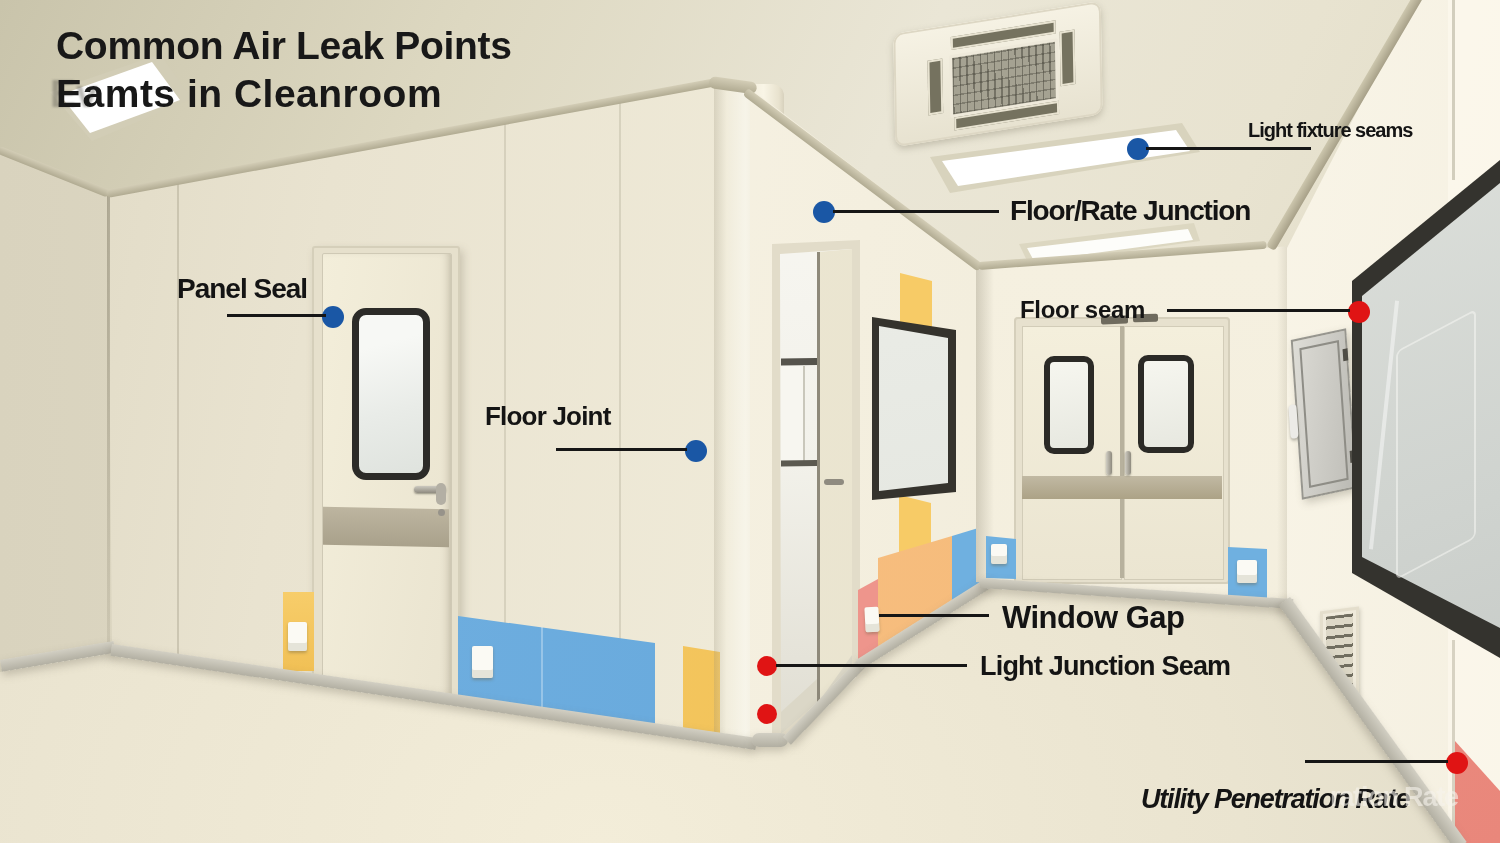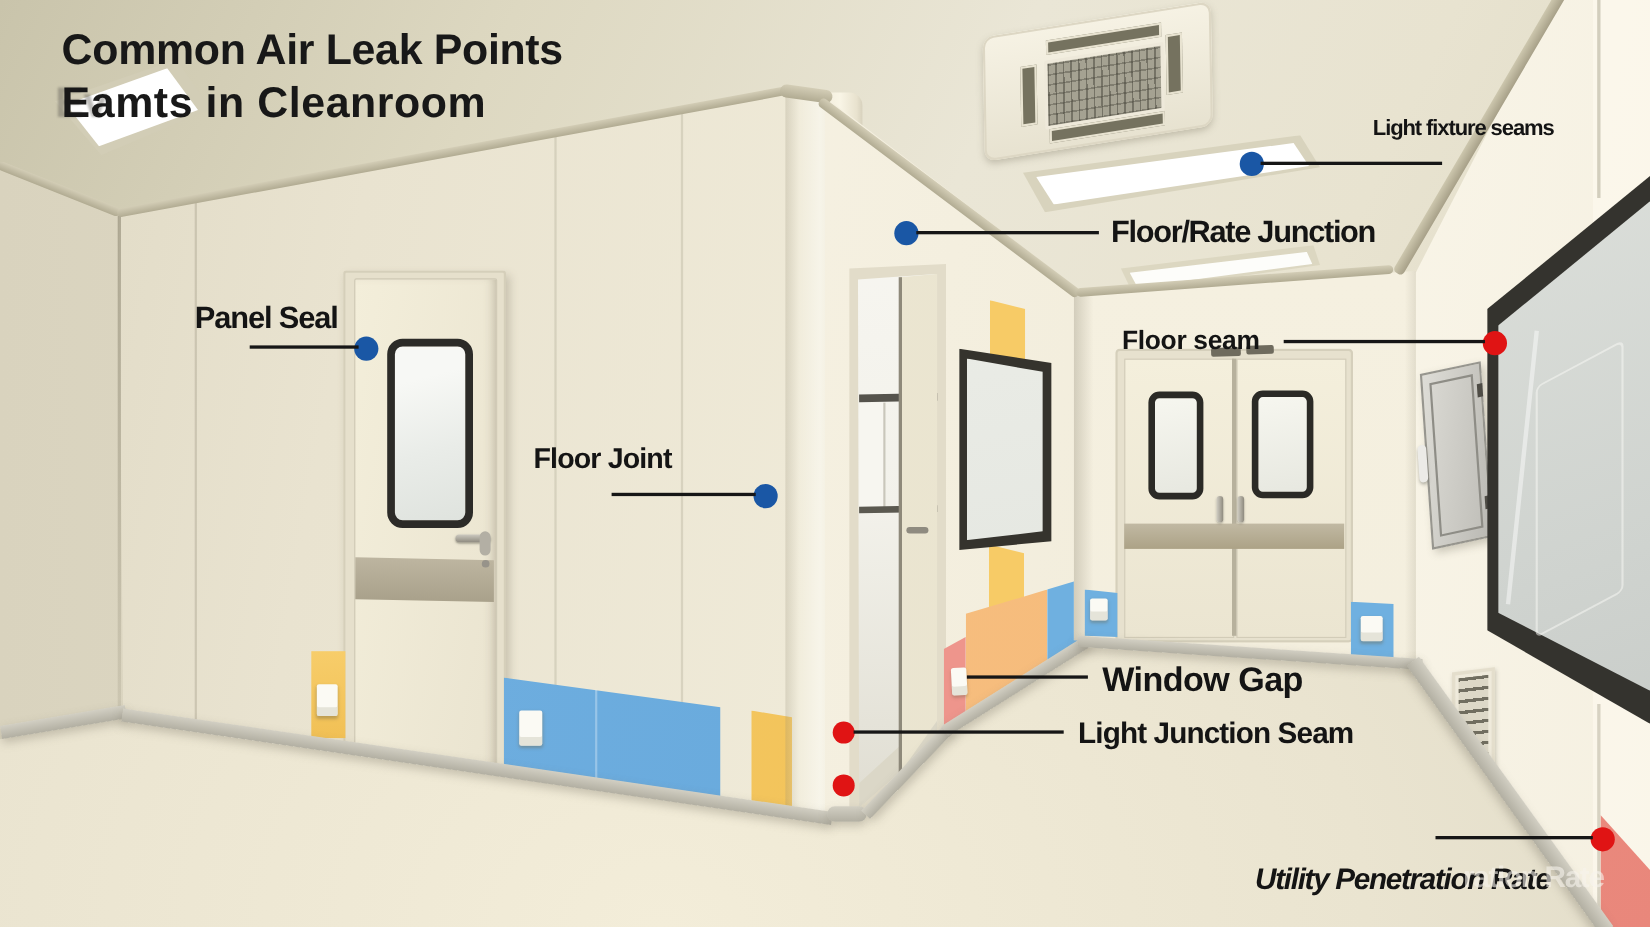--- a/index.html
+++ b/index.html
@@ -167,21 +167,21 @@
   #r3{left:757px;top:704px;width:20px;height:20px;}
   #r4{left:1446px;top:752px;width:22px;height:22px;}
   #ln1{left:1146px;top:147px;width:165px;}
   #ln2{left:833px;top:210px;width:166px;}
   #ln3{left:227px;top:314px;width:99px;}
   #ln4{left:1167px;top:309px;width:183px;}
   #ln5{left:556px;top:448px;width:131px;}
   #ln6{left:879px;top:614px;width:110px;}
   #ln7{left:776px;top:664px;width:191px;}
   #ln8{left:1305px;top:760px;width:143px;}
-  #lbl0{left:1248px;top:106px;font-size:20px;letter-spacing:-1px;}
+  #lbl0{left:1248px;top:119px;font-size:20px;letter-spacing:-1px;}
   #lbl1{left:1010px;top:195px;font-size:28px;letter-spacing:-1.2px;}
   #lbl2{left:177px;top:273px;font-size:28px;letter-spacing:-1px;}
   #lbl3{left:1020px;top:296px;font-size:24px;letter-spacing:-0.3px;}
   #lbl4{left:485px;top:402px;font-size:26px;letter-spacing:-0.8px;}
   #lbl5{left:1002px;top:600px;font-size:31px;letter-spacing:-0.5px;}
   #lbl6{left:980px;top:651px;font-size:27px;letter-spacing:-0.8px;}
   #lbl7{left:1141px;top:784px;font-size:27px;letter-spacing:-1.2px;font-style:italic;}
   #lbl7g{left:1330px;top:782px;font-size:27px;letter-spacing:-1.2px;color:rgba(246,243,236,.6);filter:blur(.5px);}
   #title1{left:56px;top:24px;font-size:39px;letter-spacing:-0.3px;color:#181818;}
   #title2{left:56px;top:72px;font-size:39px;letter-spacing:0.5px;color:#181818;}

